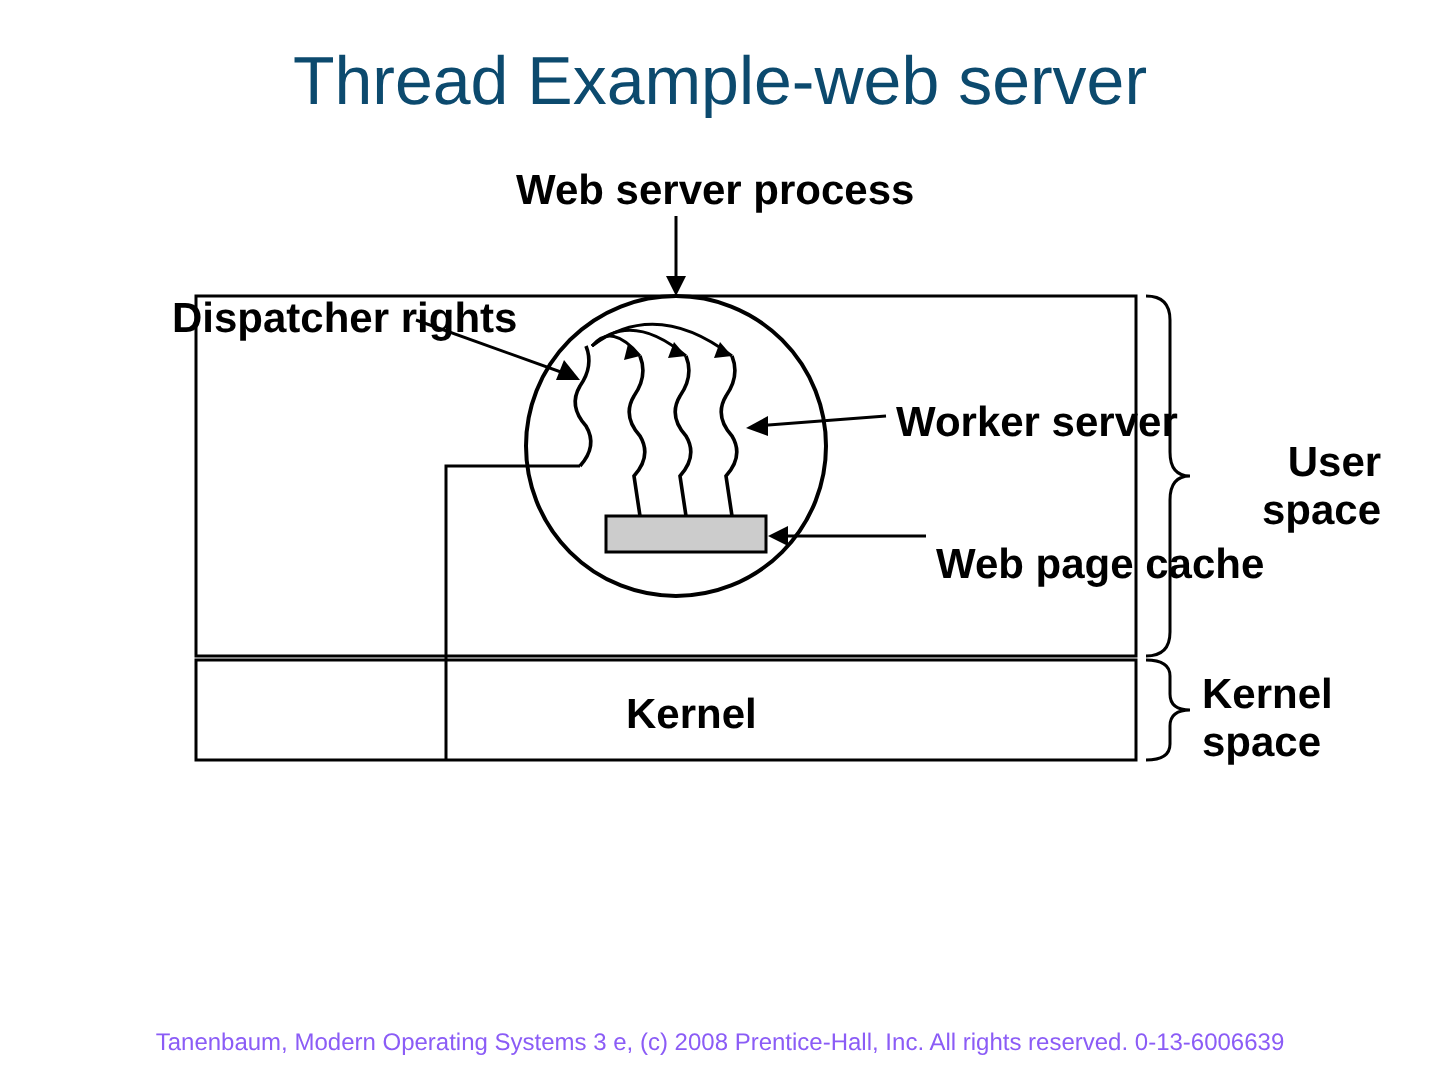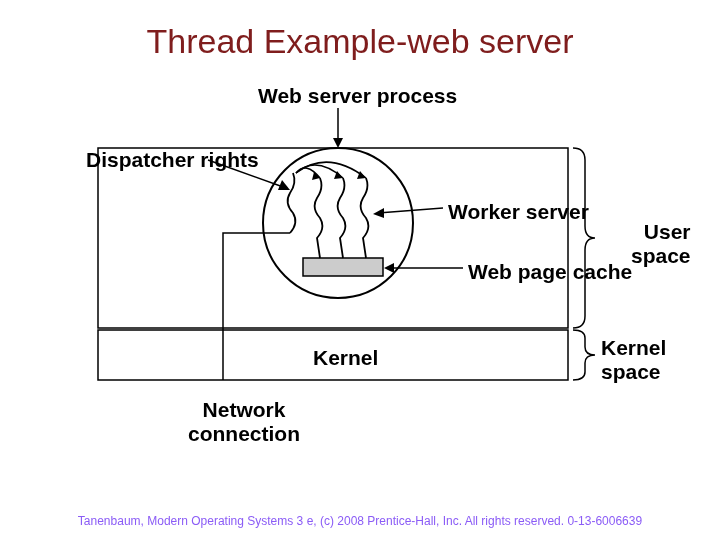--- a/index.html
+++ b/index.html
@@ -16,21 +16,21 @@
     width: 720px;
     height: 540px;
   }
   .title {
     position: absolute;
     top: 22px;
     left: 0;
     width: 720px;
     text-align: center;
     font-size: 34px;
-    color: #7f1d1d;
+    color: #0c4a6e;
     font-weight: 400;
   }
   .diagram {
     position: absolute;
     top: 78px;
     left: 68px;
     width: 584px;
     height: 380px;
   }
   .label {
@@ -96,24 +96,22 @@
 
       <path d="M 505 70 q 12 0 12 12 l 0 66 q 0 12 10 12 q -10 0 -10 12 l 0 66 q 0 12 -12 12" fill="none" stroke="#000" stroke-width="1.5"></path>
 
       <path d="M 505 252 q 12 0 12 8 l 0 9 q 0 8 10 8 q -10 0 -10 8 l 0 9 q 0 8 -12 8" fill="none" stroke="#000" stroke-width="1.5"></path>
     </svg>
 
     
     <div class="label" style="left:190px; top:6px;">Web server process</div>
     <div class="label" style="left:18px; top:70px;">Dispatcher rights</div>
     <div class="label" style="left:380px; top:122px;">Worker server</div>
-    <div class="label" style="left:400px; top:182px;text-align:right;">Web page cache</div>
+    <div class="label" style="left:400px; top:193px;text-align:right;">Web page cache</div>
     <div class="label" style="left:563px; top:142px; white-space:pre; text-align:right;">User
 space</div>
     <div class="label" style="left:533px; top:258px; white-space:pre; text-align:left;">Kernel
 space</div>
     <div class="label" style="left:245px; top:268px;">Kernel</div>
-    <div class="label" style="left:120px; top:320px; white-space:pre; text-align:center;">Network
-connection</div>
   </div>
 
   <div class="footer">Tanenbaum, Modern Operating Systems 3 e, (c) 2008 Prentice-Hall, Inc. All rights reserved. 0-13-6006639</div>
 </div>
 
 </body></html>

